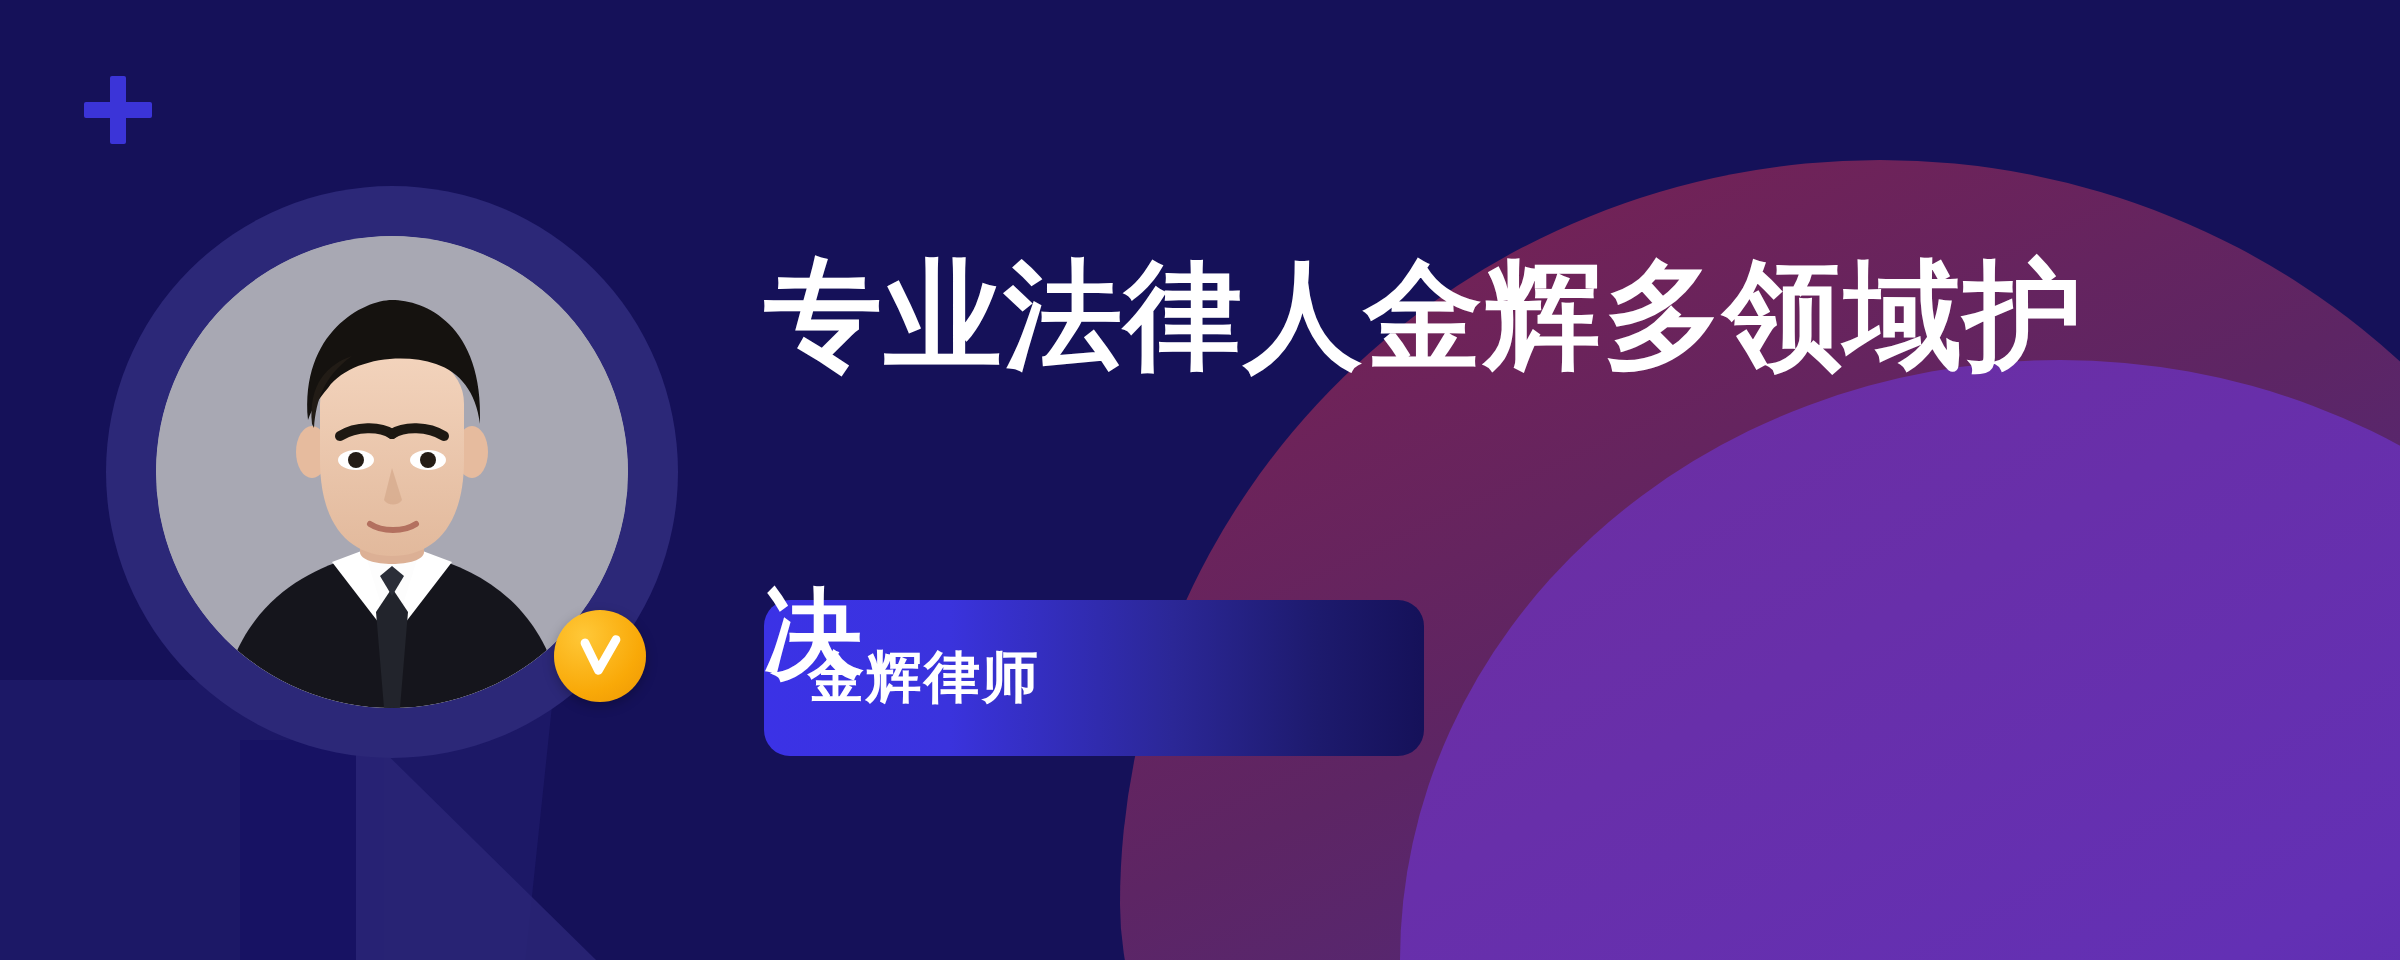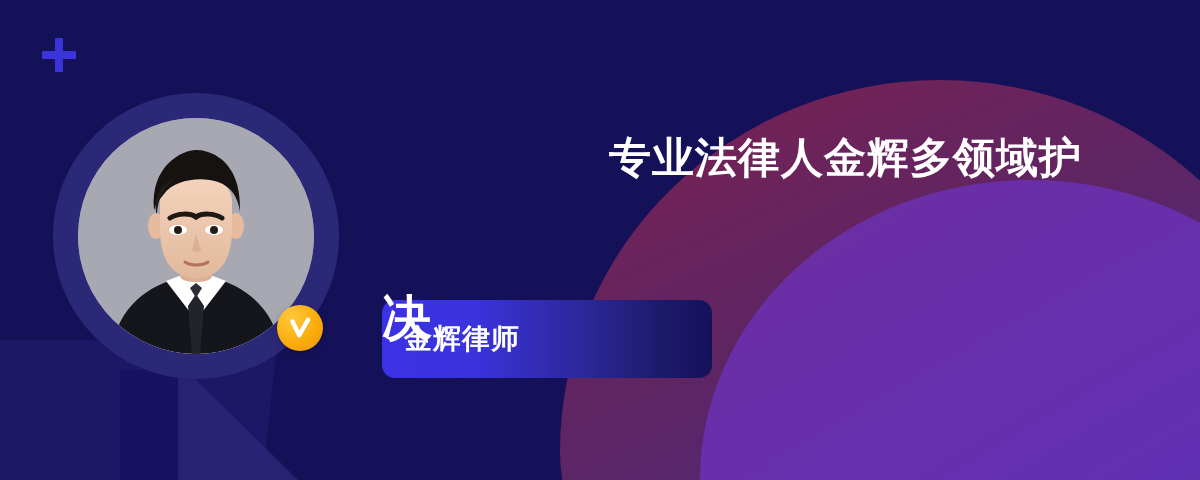--- a/index.html
+++ b/index.html
@@ -98,28 +98,27 @@
   
   .portrait { position:absolute; inset:0; }
 
   
   .text-col {
     position:absolute;
     left:382px; top:118px;
     width:700px;
   }
   .headline {
-    font-size:42px;
+    font-size:59px;
     line-height:80px;
     font-weight:700;
     color:#ffffff;
     letter-spacing:1px;
     white-space:normal;
     word-break:break-all;
-    text-align:right;
   }
   .subtitle-badge {
     position:absolute;
     left:382px; top:300px;
     width:330px; height:78px;
     border-radius:13px;
     background:linear-gradient(90deg,#3b32e6 0%,#3a33dd 28%,#2b2796 62%,#1d1a6d 84%,#151159 100%);
   }
   .subtitle-text {
     position:absolute;

